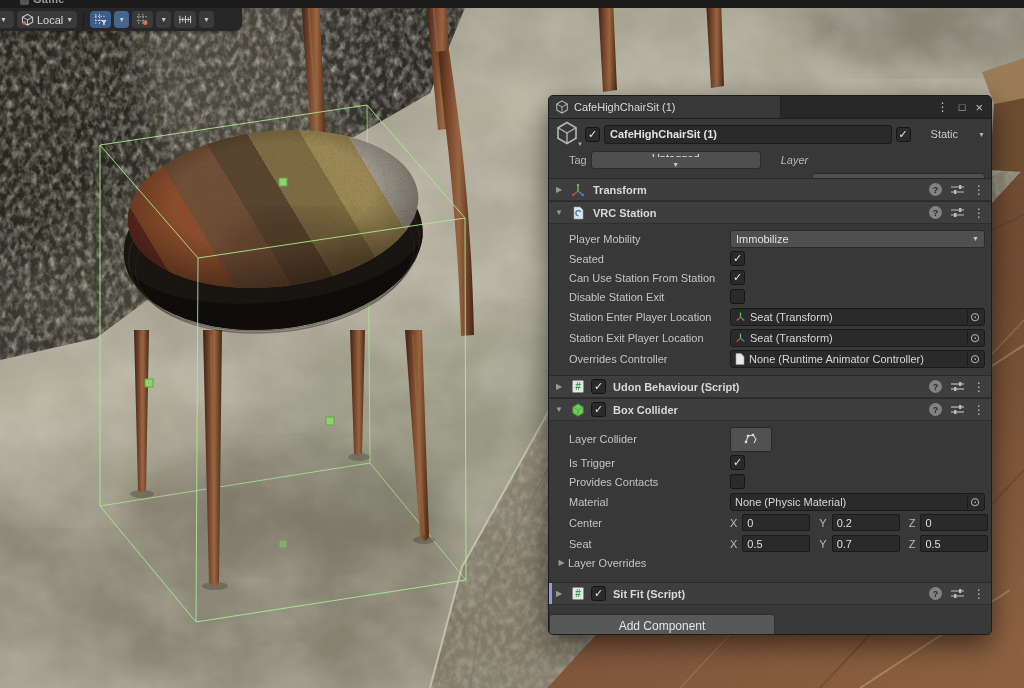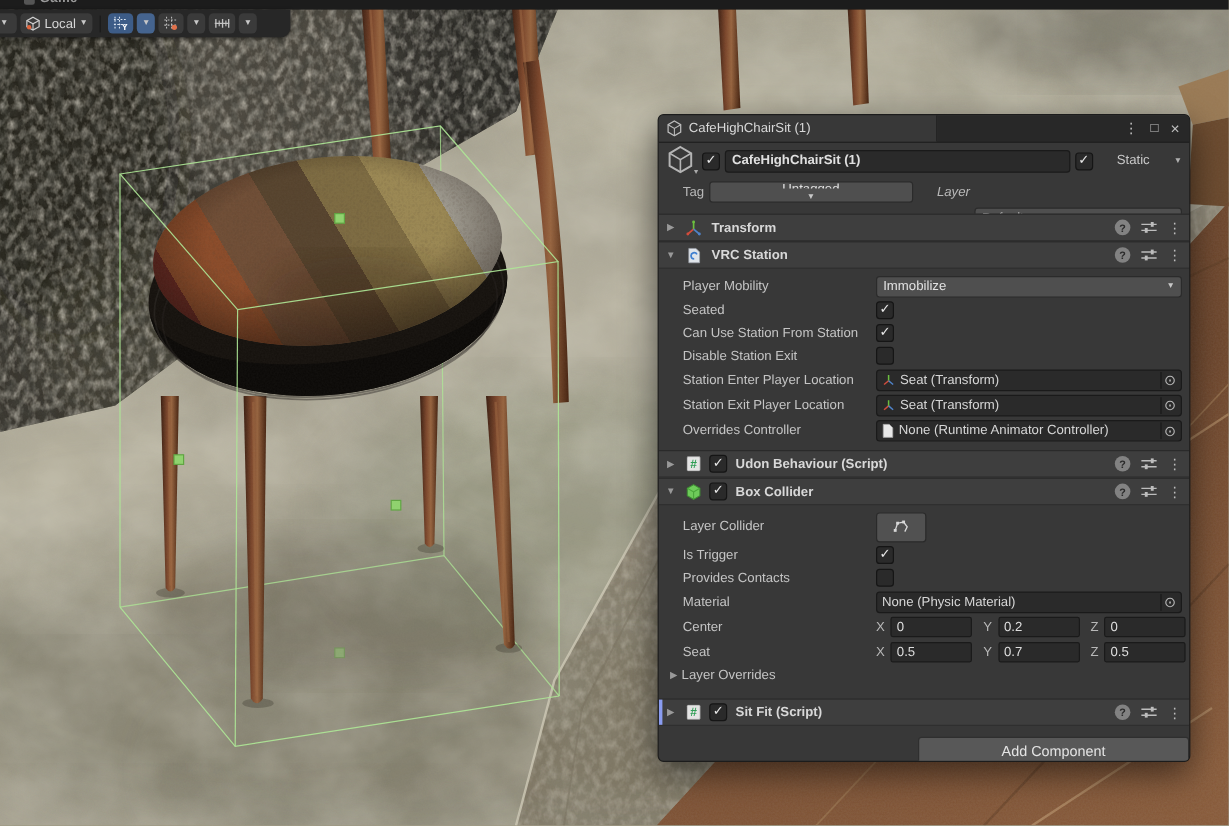--- a/index.html
+++ b/index.html
@@ -118,21 +118,21 @@
   .vec:last-child{margin-right:0;}
 
   .editcolrow{height:28px;}
   .colbtn{
     width:40px;height:23px;background:#515151;border:1px solid #2a2a2a;border-radius:3px;
     display:flex;align-items:center;justify-content:center;
   }
   .foldrow{display:flex;align-items:center;height:17px;color:#c4c4c4;}
   .foldrow .fold{width:13px;color:#999;font-size:8px;text-align:center;}
 
-  .footer{display:flex;justify-content:flex-end;padding-top:9px;}
+  .footer{display:flex;justify-content:flex-start;padding-top:9px;}
   .addbtn{
     width:224px;height:22px;background:#585858;border:1px solid #2f2f2f;border-radius:3px;
     color:#e4e4e4;font-size:12px;display:flex;align-items:center;justify-content:center;
   }
   .gap5{height:5px;}
 </style>
 </head>
 <body>
 
 <svg id="scene" viewBox="0 0 1024 688" xmlns="http://www.w3.org/2000/svg">

